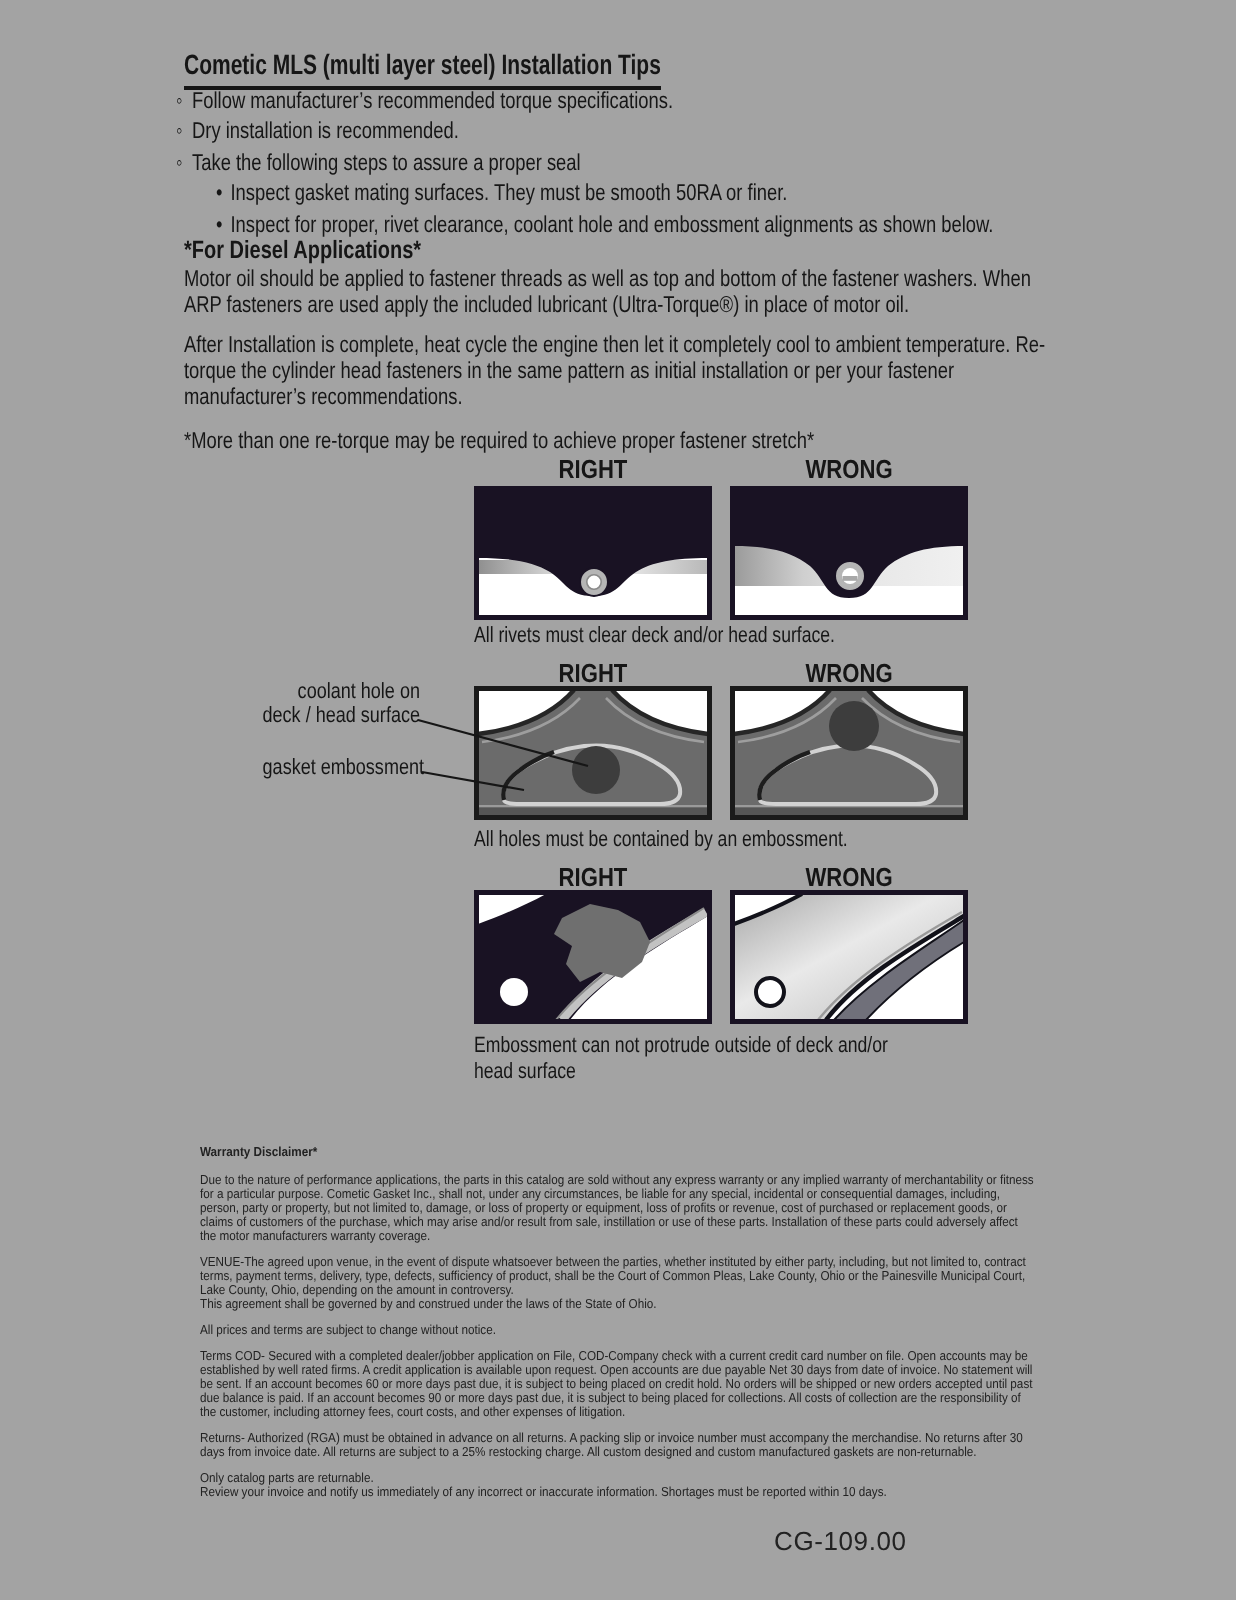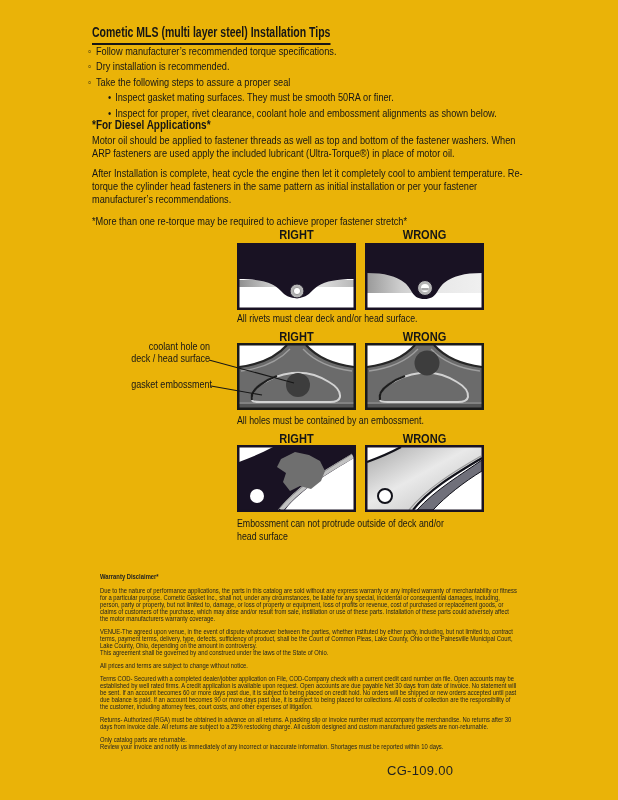--- a/index.html
+++ b/index.html
@@ -1,16 +1,16 @@
 <!DOCTYPE html>
 <html><head>
 <meta charset="utf-8">
 <style>
   html,body{margin:0;padding:0;background:#ffffff;}
-  .page{position:relative;width:618px;height:800px;background:#eab308;
+  .page{position:relative;width:618px;height:800px;background:#a3a3a3;
         font-family:"Liberation Sans",sans-serif;color:#161616;overflow:hidden;}
   .abs{position:absolute;}
   
   .cx  {transform:scaleX(0.80);transform-origin:0 0;}
   .cx-c{transform:scaleX(0.85);transform-origin:50% 0;}
   .cx-r{transform:scaleX(0.82);transform-origin:100% 0;}
 
   .title{left:92px;top:24px;font-size:14px;font-weight:bold;white-space:nowrap;
          border-bottom:2px solid #161616;padding-bottom:3px;
          transform:scaleX(0.75);transform-origin:0 0;}

